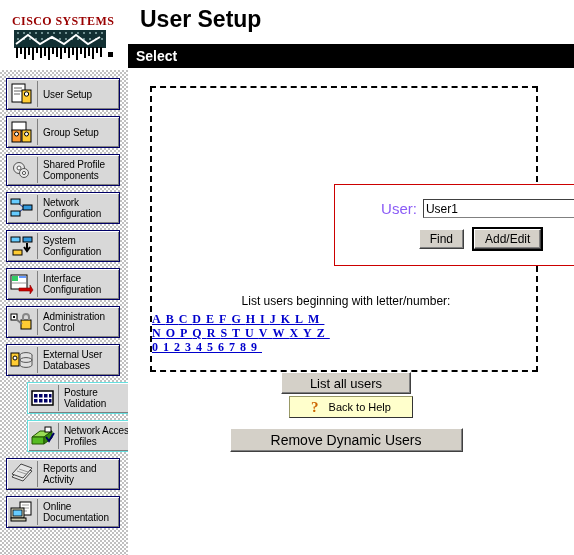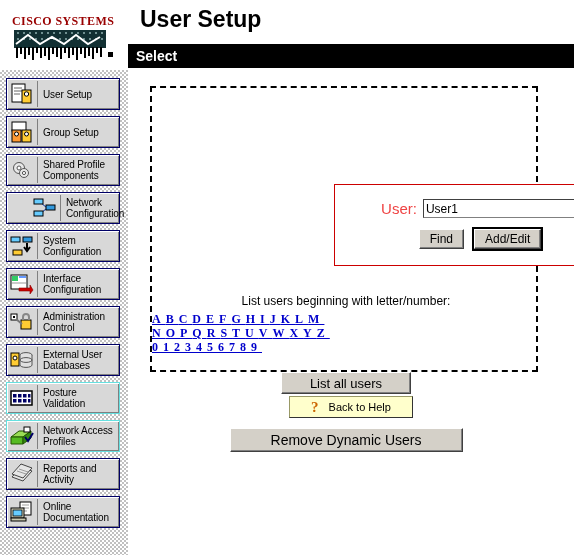--- a/index.html
+++ b/index.html
@@ -71,20 +71,21 @@
     box-sizing: border-box;
     border: 1px solid #000066;
     background: #d8d8d8;
     box-shadow: inset 1px 1px 0 #ffffff, inset -1px -1px 0 #808080;
     display: flex;
     align-items: center;
     cursor: pointer;
   }
   .nav-btn.highlight {
     border-color: #66e0e0;
+    margin-left: 21px;
   }
   .nav-icon {
     width: 30px;
     height: 26px;
     flex: 0 0 30px;
     display: flex;
     align-items: center;
     justify-content: center;
     border-right: 1px solid #808080;
     margin-right: 1px;
@@ -155,21 +156,21 @@
     position: absolute;
     left: 0; top: 14px;
     width: 290px;
     display: flex;
     align-items: center;
     justify-content: center;
   }
   #user-label {
     font-family: "Liberation Sans", sans-serif;
     font-size: 15px;
-    color: #ef4444;
+    color: #8b5cf6;
     margin-right: 6px;
   }
   #user-input {
     width: 156px;
     height: 19px;
     box-sizing: border-box;
     font-family: "Liberation Sans", sans-serif;
     font-size: 12px;
     padding: 0 2px;
     border: 1px solid #808080;
@@ -397,21 +398,21 @@
               <circle cx="9" cy="9" r="5.5"></circle>
               <circle cx="14" cy="14" r="4.5"></circle>
             </g>
             <circle cx="9" cy="9" r="2" fill="#fff" stroke="#555" stroke-width="1"></circle>
             <circle cx="14" cy="14" r="1.6" fill="#fff" stroke="#555" stroke-width="1"></circle>
           </svg>
         </span>
         <span class="nav-label">Shared Profile
 Components</span>
       </div>
-      <div class="nav-btn" style="top: 184px; padding-left: 23px;">
+      <div class="nav-btn" style="top: 184px;">
         <span class="nav-icon">
           <svg viewBox="0 0 24 22" width="24" height="22">
             <g stroke="#0033aa" stroke-width="1">
               <line x1="7" y1="5" x2="14" y2="11"></line>
               <line x1="7" y1="17" x2="14" y2="11"></line>
             </g>
             <rect x="1" y="2" width="9" height="5" fill="#66ccff" stroke="#000" stroke-width="1"></rect>
             <rect x="13" y="8" width="9" height="5" fill="#3399dd" stroke="#000" stroke-width="1"></rect>
             <rect x="1" y="14" width="9" height="5" fill="#66ccff" stroke="#000" stroke-width="1"></rect>
           </svg>

